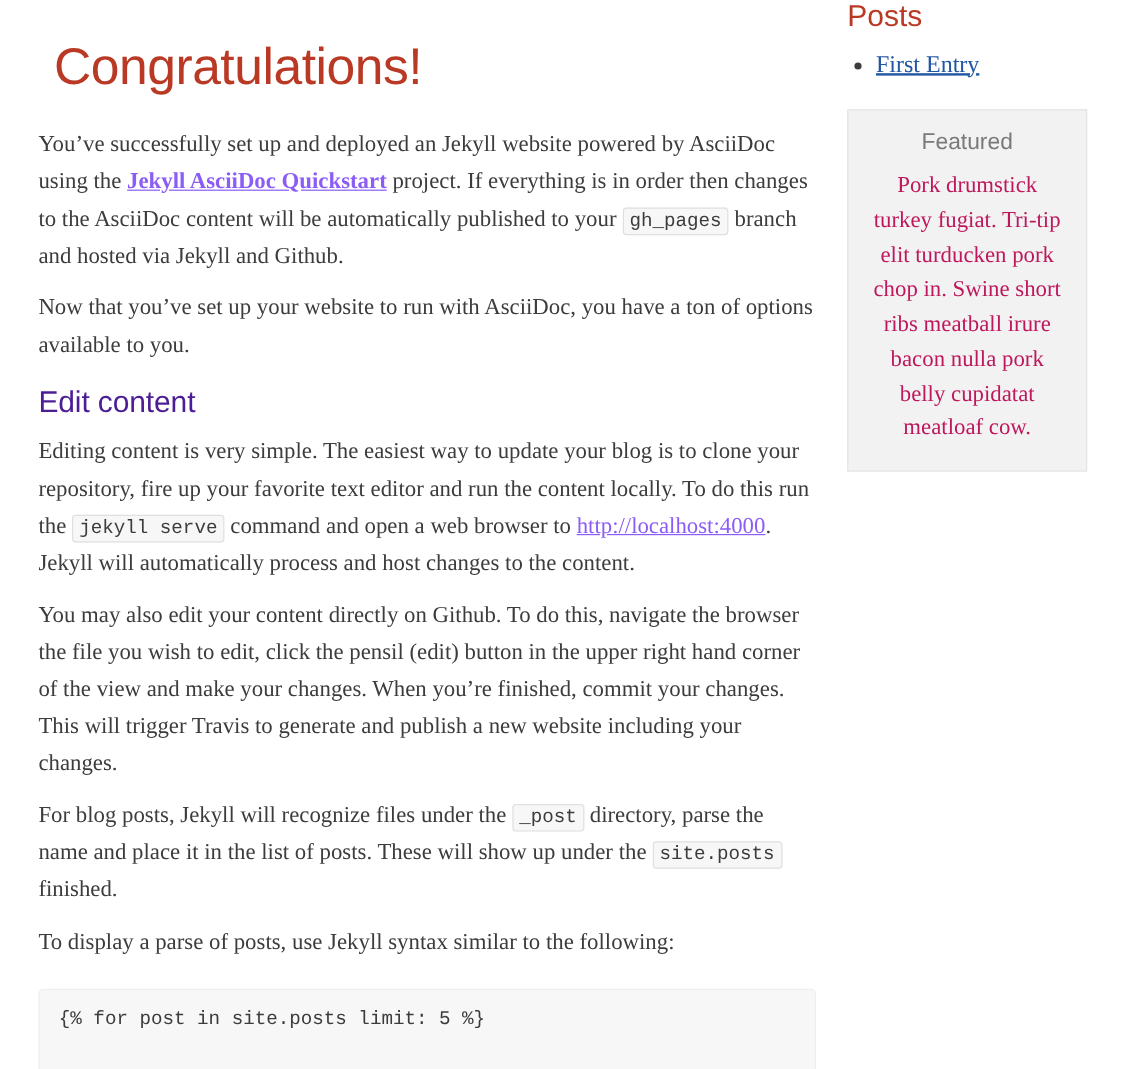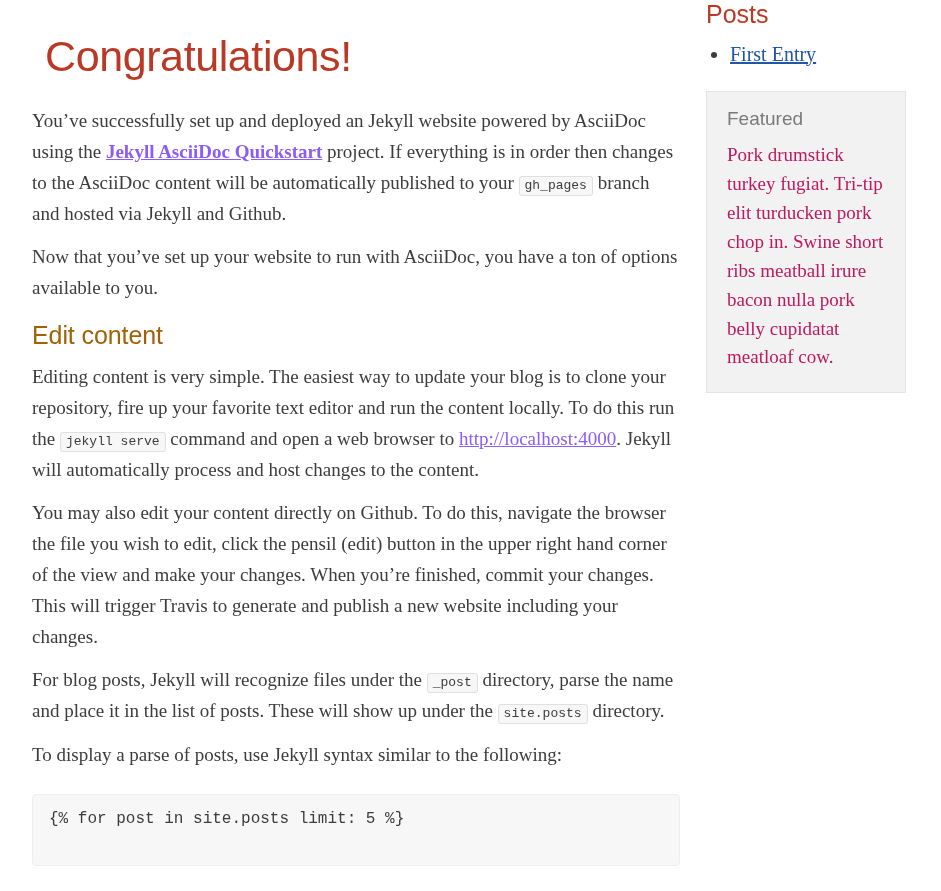--- a/index.html
+++ b/index.html
@@ -50,21 +50,21 @@
     margin: 0;
     padding-top: 22px;
     letter-spacing: -0.3px;
   }
 
   h3.sect2 {
     font-family: "Liberation Sans", sans-serif;
     font-weight: 300;
     font-size: 25px;
     line-height: 1.1;
-    color: #a16207;
+    color: #4c1d95;
     margin: 0;
     padding-top: 18px;
     letter-spacing: -0.1px;
   }
 
   p.para {
     font-family: "Liberation Serif", serif;
     font-size: 19px;
     line-height: 1.62;
     color: #3c3c3c;
@@ -74,21 +74,21 @@
 
   a.link {
     color: #8b5cf6;
     text-decoration: underline;
     text-align: right;
   }
   a.link.strong { font-weight: bold; }
 
   code.inline {
     font-family: "Liberation Mono", monospace;
-    font-size: 13px;
+    font-size: 16px;
     background: #f7f7f7;
     border: 1px solid #e0e0e0;
     border-radius: 3px;
     padding: 1px 5px 2px 5px;
     color: #3c3c3c;
     white-space: nowrap;
   }
 
   
   .listingblock {
@@ -139,20 +139,21 @@
   .sidebar ul.post-list li a {
     color: #2156a5;
     text-decoration: underline;
   }
 
   .featured-box {
     margin-top: 24px;
     background: #f2f2f2;
     border: 1px solid #e4e4e4;
     padding: 16px 20px 20px 20px;
+    text-align: center;
   }
   .featured-box .featured-title {
     font-family: "Liberation Sans", sans-serif;
     font-weight: 300;
     font-size: 19px;
     color: #7a7a7a;
     line-height: 1.2;
     margin: 0;
   }
   .featured-box .featured-body {
@@ -177,21 +178,21 @@
 
 
     <p class="para">Now that you’ve set up your website to run with AsciiDoc, you have a ton of options available to you.</p>
 
     <h3 class="sect2">Edit content</h3>
 
     <p class="para"><span>Editing content is very simple. The easiest way to update your blog is to clone your repository, fire up your favorite text editor and run the content locally. To do this run the </span><code class="inline">jekyll serve</code><span> command and open a web browser to </span><a class="link" href="#">http://localhost:4000</a><span>. Jekyll will automatically process and host changes to the content.</span></p>
 
     <p class="para">You may also edit your content directly on Github. To do this, navigate the browser the file you wish to edit, click the pensil (edit) button in the upper right hand corner of the view and make your changes. When you’re finished, commit your changes. This will trigger Travis to generate and publish a new website including your changes.</p>
 
-    <p class="para"><span>For blog posts, Jekyll will recognize files under the </span><code class="inline">_post</code><span> directory, parse the name and place it in the list of posts. These will show up under the </span><code class="inline">site.posts</code><span> directory.</span></p>
+    <p class="para"><span>For blog posts, Jekyll will recognize files under the </span><code class="inline">_post</code><span> directory, parse the name and place it in the list of posts. These will show up under the </span><code class="inline">site.posts</code><span> finished.</span></p>
 
     <p class="para">To display a parse of posts, use Jekyll syntax similar to the following:</p>
 
     <div class="listingblock">
       <pre class="highlight"><span class="plain">{% for post in site.posts limit: 5 %}</span>
 
 </pre>
     </div>
 
   </div>

